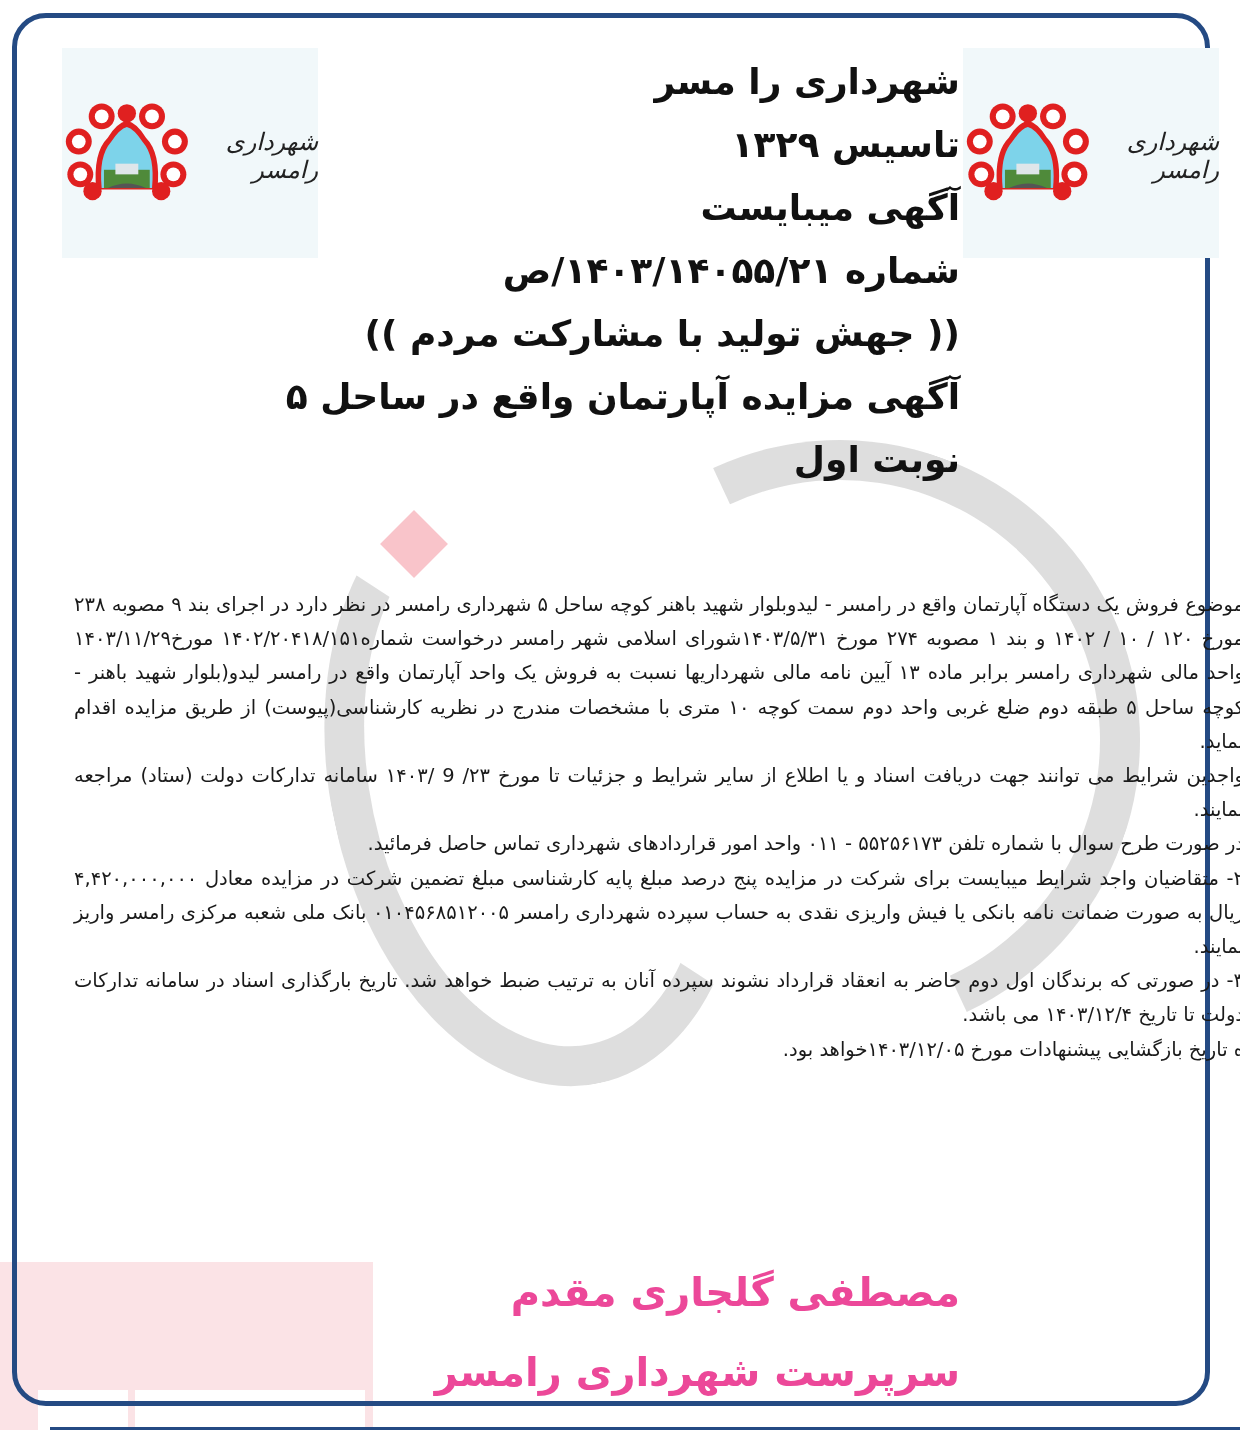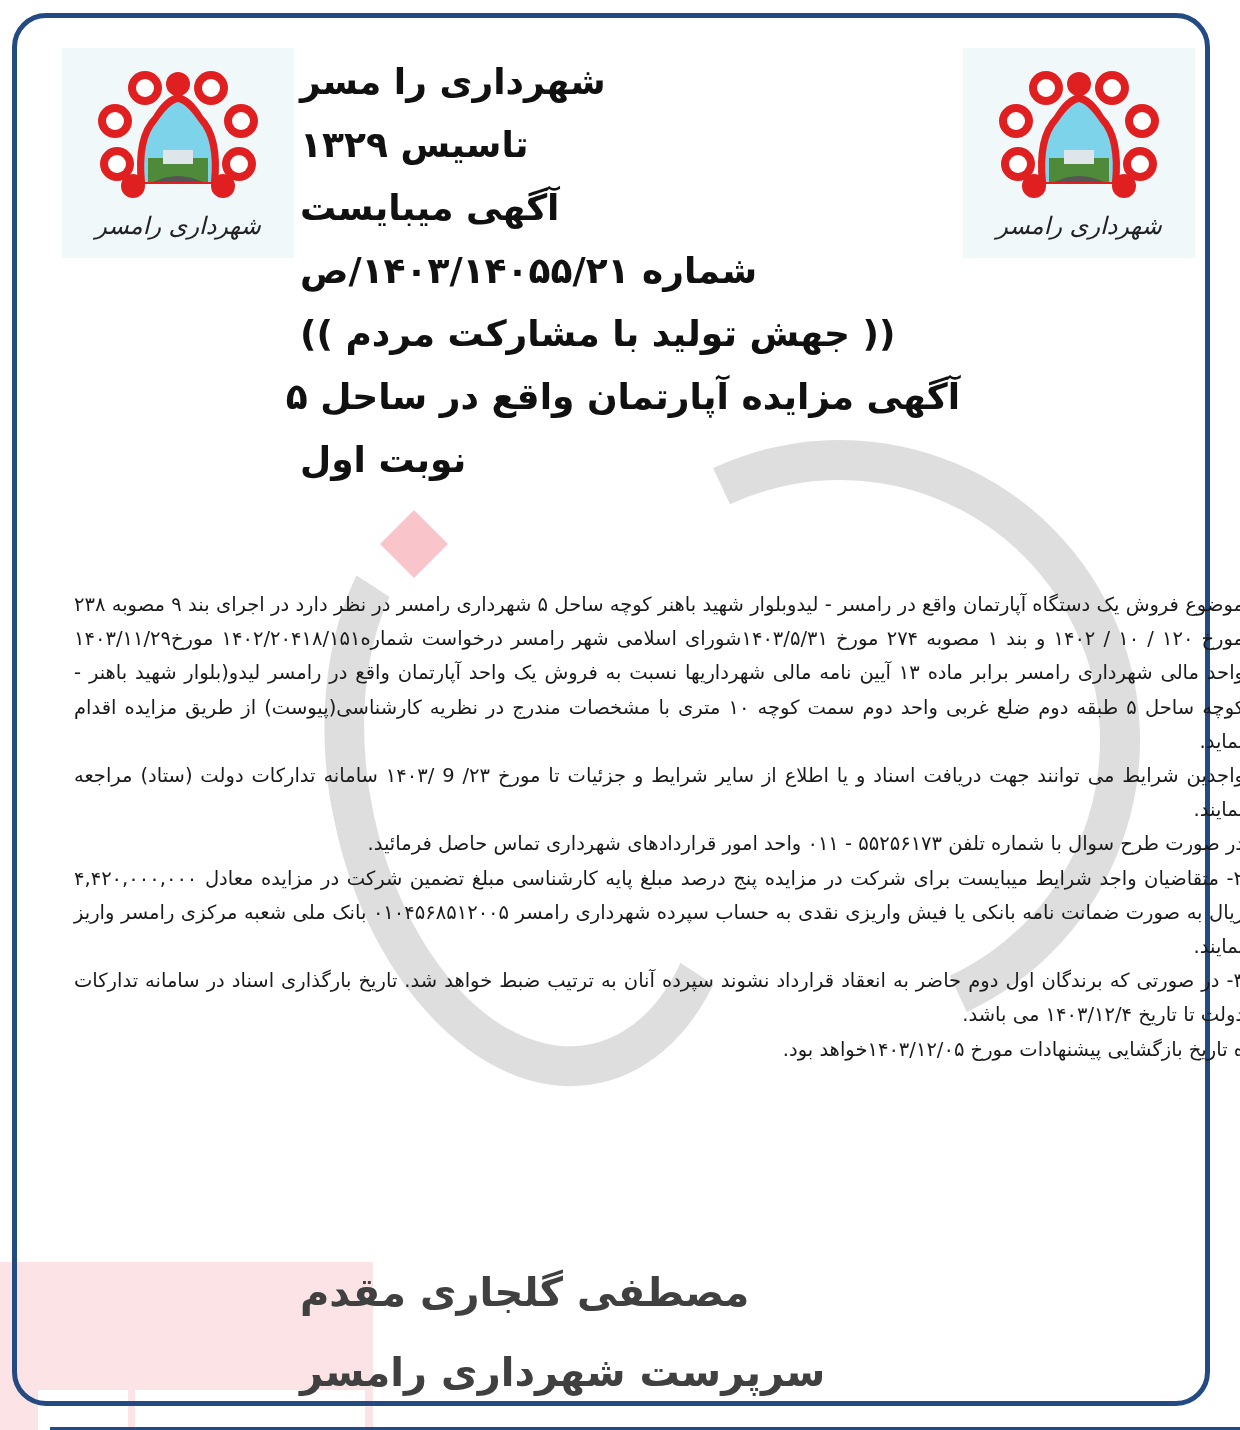--- a/index.html
+++ b/index.html
@@ -12,36 +12,36 @@
     .wm-diamond { position: absolute; left: 390px; top: 520px; width: 48px; height: 48px; background: #f7b5bd; transform: rotate(45deg); opacity: .8; }
     .wm-arc { position: absolute; border: 40px solid #d6d6d6; border-radius: 50%; border-color: #d9d9d9 #d9d9d9 transparent transparent; opacity: .85; }
     .wm-arc.a1 { left: 540px; top: 440px; width: 520px; height: 520px; transform: rotate(20deg); }
     .wm-arc.a2 { left: 330px; top: 470px; width: 330px; height: 540px; border-color: transparent transparent #d9d9d9 #d9d9d9; transform: rotate(-12deg); }
 
     
     .frame { position: absolute; left: 12px; top: 13px; width: 1198px; height: 1393px; border: 5px solid #244a83; border-radius: 34px; box-sizing: border-box; }
     .frame-bottom-line { position: absolute; left: 50px; top: 1427px; width: 1190px; height: 4px; background: #244a83; }
 
     
-    .logo { position: absolute; top: 48px; width: 232px; height: 210px; background: #f1f8fa; display: flex; flex-direction: column; align-items: center; justify-content: center; }
+    .logo { position: absolute; top: 48px; width: 256px; height: 210px; background: #f1f8fa; display: flex; flex-direction: row; align-items: center; justify-content: center; }
     .logo.left { left: 62px; }
     .logo.right { left: 963px; }
     .logo svg { width: 170px; height: 140px; }
     .logo-caption { font-family: "DejaVu Serif", serif; font-style: italic; font-size: 24px; color: #222; margin-top: 6px; direction: rtl; }
 
     
-    .header { position: absolute; left: 300px; top: 50px; width: 660px; text-align: left; direction: rtl; color: #111; font-weight: bold; font-family: "DejaVu Sans", sans-serif; }
+    .header { position: absolute; left: 300px; top: 50px; width: 660px; text-align: right; direction: rtl; color: #111; font-weight: bold; font-family: "DejaVu Sans", sans-serif; }
     .header .line { font-size: 36px; line-height: 63px; height: 63px; white-space: nowrap; }
 
     
     .body-text { position: absolute; left: 30px; top: 588px; width: 1170px; direction: rtl; text-align: justify; color: #1a1a1a; font-family: "DejaVu Sans", sans-serif; font-size: 19.5px; line-height: 34.2px; margin-left: 44px; }
     .body-text p { margin: 0; }
 
     
-    .signature { position: absolute; left: 300px; top: 1252px; width: 660px; text-align: left; direction: rtl; color: #404040; font-weight: bold; font-family: "DejaVu Sans", sans-serif; }
+    .signature { position: absolute; left: 300px; top: 1252px; width: 660px; text-align: right; direction: rtl; color: #ec4899; font-weight: bold; font-family: "DejaVu Sans", sans-serif; }
     .signature .line { font-size: 40px; line-height: 80px; white-space: nowrap; }
   </style>
 </head>
 <body>
 
 <div class="wm-pink-block"></div>
 <div class="wm-pink-cut1"></div>
 <div class="wm-pink-cut2"></div>
 <div class="wm-arc a1"></div>
 <div class="wm-arc a2"></div>

